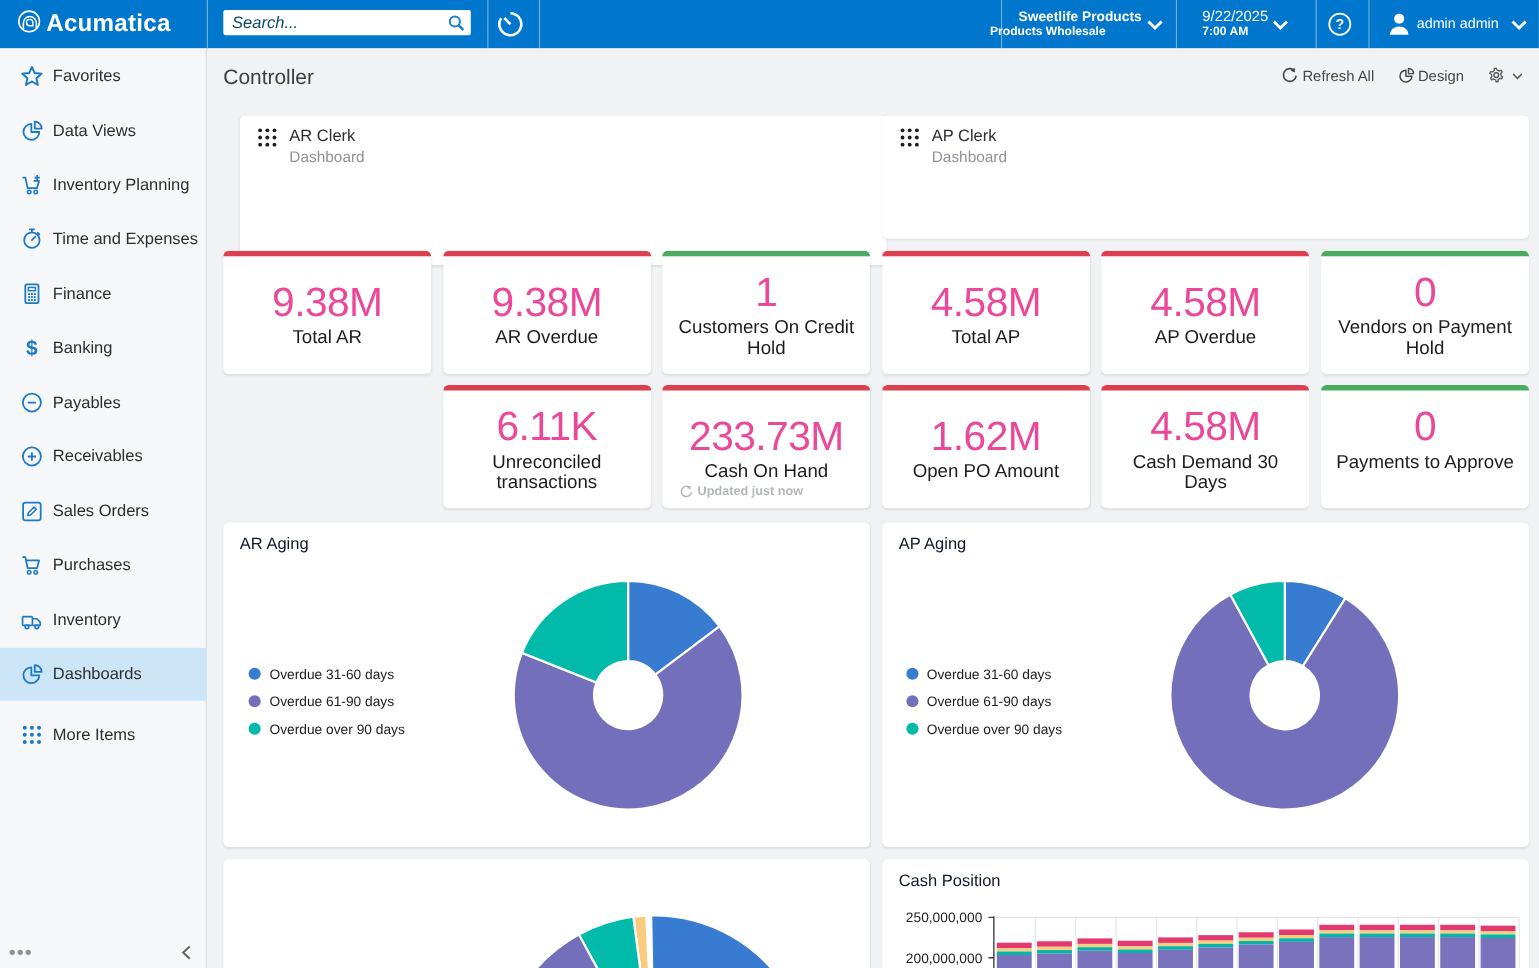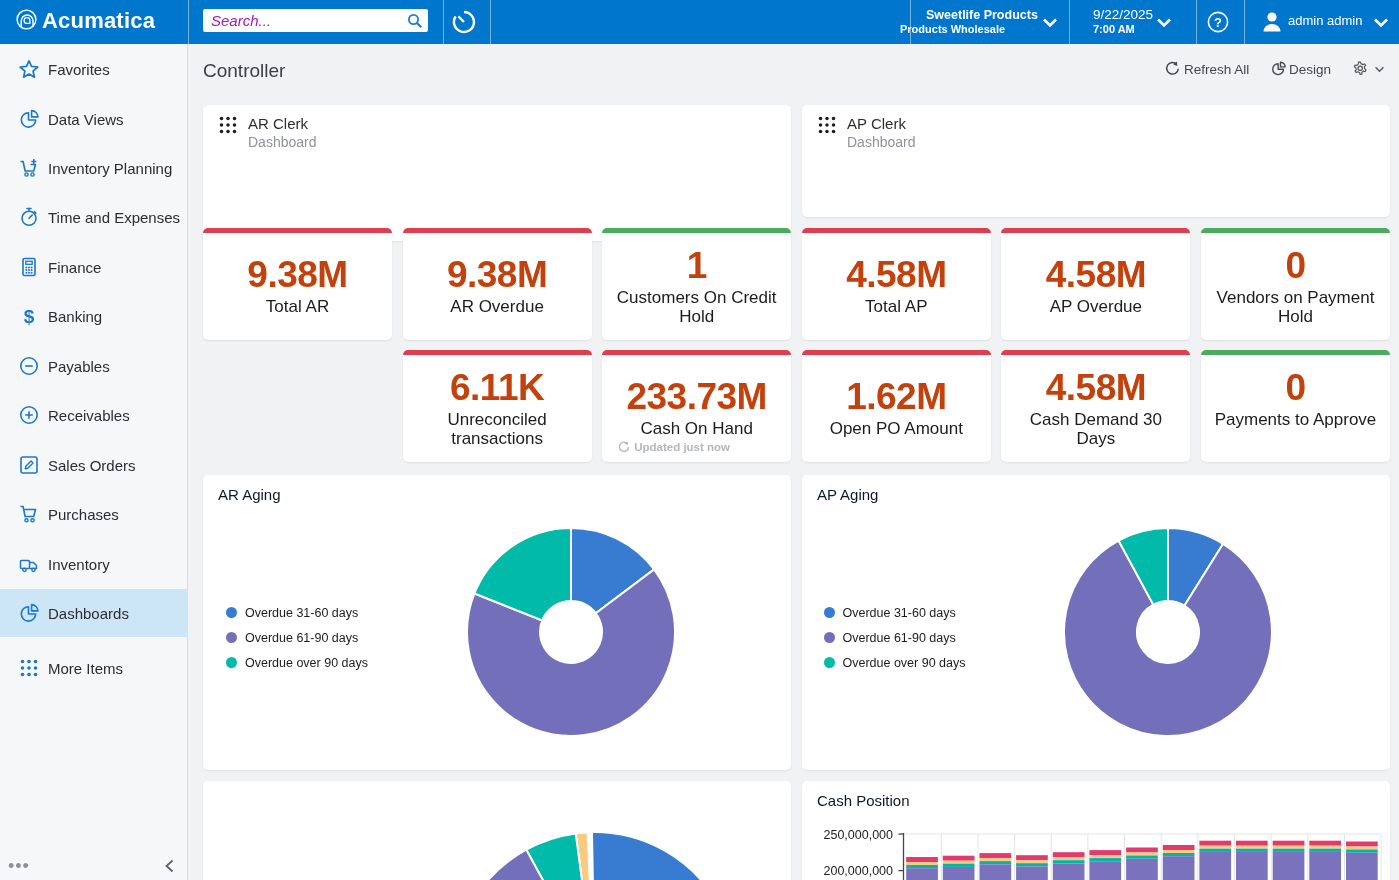--- a/index.html
+++ b/index.html
@@ -4,36 +4,36 @@
 <style>
 * { margin:0; padding:0; box-sizing:border-box; }
 html,body { width:1399px; height:880px; overflow:hidden; font-family:"Liberation Sans", sans-serif; }
 body { position:relative; background:#f1f2f4; }
 .abs { position:absolute; }
 
 #topbar { position:absolute; left:0; top:0; width:1399px; height:44px; background:#0077cd; }
 .tsep { position:absolute; top:0; width:1px; height:44px; background:rgba(255,255,255,0.45); }
 #logo-text { position:absolute; left:42px; top:8px; color:#fff; font-size:22px; font-weight:bold; letter-spacing:0.2px; }
 #searchbox { position:absolute; left:203px; top:9px; width:225px; height:23px; background:#fff; border-radius:2px; }
-#searchbox span { position:absolute; left:8px; top:3px; font-size:15px; font-style:italic; color:#a21caf; }
+#searchbox span { position:absolute; left:8px; top:3px; font-size:15px; font-style:italic; color:#0c4a6e; }
 .tb-txt { color:#fff; position:absolute; white-space:nowrap; }
 
 #sidebar { position:absolute; left:0; top:44px; width:188px; height:836px; background:#f6f7f8; border-right:1px solid #d9dbdd; }
 .nav-item { position:absolute; left:0; width:188px; height:49px; }
 .nav-item .ic { position:absolute; left:19px; top:50%; margin-top:-10px; width:20px; height:20px; }
 .nav-item .lbl { position:absolute; left:48px; top:50%; transform:translateY(-50%); font-size:15px; color:#2b2d30; white-space:nowrap; }
 .nav-sel { background:#cde6f7; }
 
 #main { position:absolute; left:189px; top:44px; width:1210px; height:836px; background:#f1f2f4; }
 #ctitle { position:absolute; left:14px; top:16px; font-size:19px; color:#3b3f45; }
 .hbtn { position:absolute; top:61px; font-size:13.5px; color:#43474d; }
 .card { position:absolute; background:#fff; border-radius:5px; box-shadow:0 1px 2px rgba(0,0,0,0.08); }
 .tile { position:absolute; width:189px; height:112px; background:#fff; border-radius:5px; box-shadow:0 1px 2px rgba(0,0,0,0.08); overflow:hidden; text-align:center; }
 .tile .strip { position:absolute; left:0; top:0; width:100%; height:5px; }
-.tile .num { position:absolute; left:0; width:100%; font-size:37px; font-weight:bold; color:#c2410c; letter-spacing:-0.5px; }
+.tile .num { position:absolute; left:0; width:100%; font-size:37px; font-weight:normal; color:#ec4899; letter-spacing:-0.5px; }
 .tile .lab { position:absolute; left:0; width:100%; font-size:17px; color:#1c1c1c; line-height:19px; }
 .red { background:#dc4050; }
 .green { background:#4bab5f; }
 .ctitle2 { position:absolute; left:15px; top:11px; font-size:15px; color:#0f172a; }
 .leg { position:absolute; font-size:12.5px; color:#1c1c1c; white-space:nowrap; }
 .leg i { display:inline-block; width:11px; height:11px; border-radius:50%; margin-right:8px; vertical-align:-1px; }
 </style>
 </head>
 <body>
 
@@ -222,21 +222,21 @@
     </svg>
   <div class="hbtn" style="left:1100px;top:17.5px">Design</div>
   <svg class="abs" style="left:1164px;top:17px" width="14.5" height="14.5" viewBox="0 0 16 16">
       <circle cx="8" cy="8" r="2.4" fill="none" stroke="#55595f" stroke-width="1.4"></circle>
       <path d="M8 1.2 L8.9 3.1 A5.2 5.2 0 0 1 10.9 3.9 L12.9 3.2 L13.9 4.9 L12.5 6.4 A5.2 5.2 0 0 1 12.8 8.6 L14.4 9.8 L13.5 11.6 L11.5 11.2 A5.2 5.2 0 0 1 9.8 12.5 L9.8 14.6 L7.8 14.7 L7.3 12.7 A5.2 5.2 0 0 1 5.4 11.9 L3.5 12.8 L2.3 11.1 L3.6 9.5 A5.2 5.2 0 0 1 3.2 7.4 L1.5 6.3 L2.3 4.5 L4.4 4.8 A5.2 5.2 0 0 1 6 3.4 L6 1.3 Z" fill="none" stroke="#55595f" stroke-width="1.3"></path>
     </svg>
   <svg class="abs" style="left:1185px;top:22px" width="11" height="7" viewBox="0 0 12 8">
       <path d="M1.5 1.5 L6 6 L10.5 1.5" fill="none" stroke="#55595f" stroke-width="1.7"></path>
     </svg>
 
-  <div class="card" style="left:14px;top:61px;width:587.5px;height:136px">
+  <div class="card" style="left:29px;top:61px;width:587.5px;height:136px">
     <svg class="abs" style="left:16px;top:11px" width="18" height="18" viewBox="0 0 18 18">
         <g fill="#1b1d1f">
           <circle cx="2.5" cy="2.5" r="1.75"></circle>
           <circle cx="9" cy="2.5" r="1.75"></circle>
           <circle cx="15.5" cy="2.5" r="1.75"></circle>
           <circle cx="2.5" cy="9" r="1.75"></circle>
           <circle cx="9" cy="9" r="1.75"></circle>
           <circle cx="15.5" cy="9" r="1.75"></circle>
           <circle cx="2.5" cy="15.5" r="1.75"></circle>
           <circle cx="9" cy="15.5" r="1.75"></circle>

